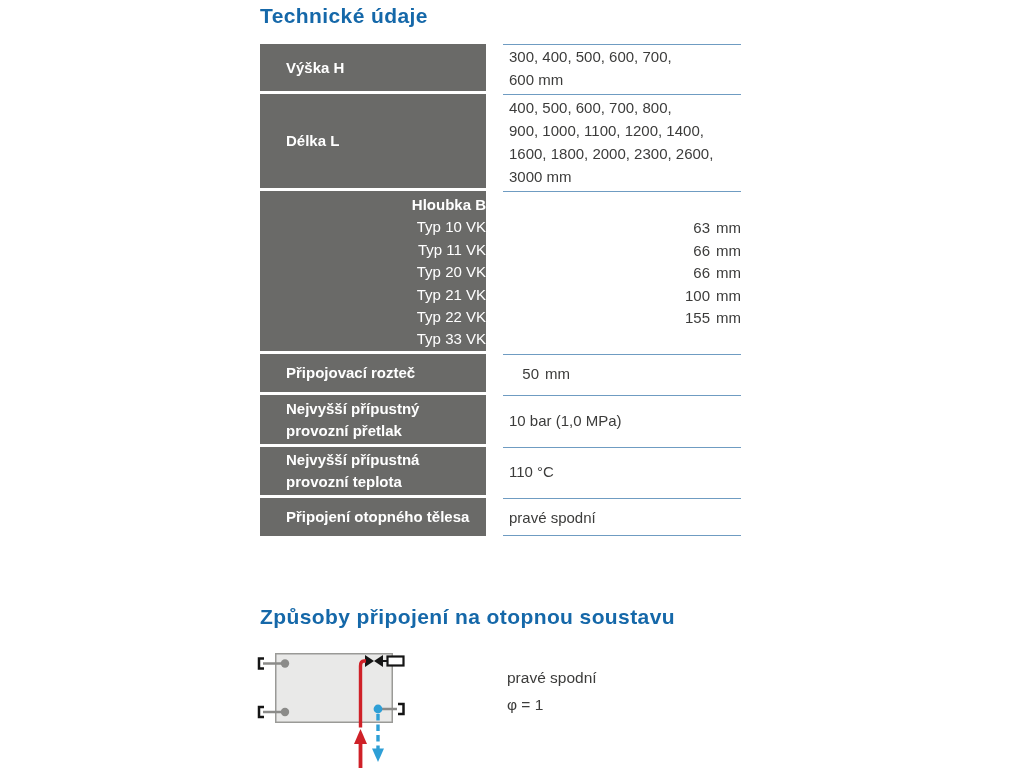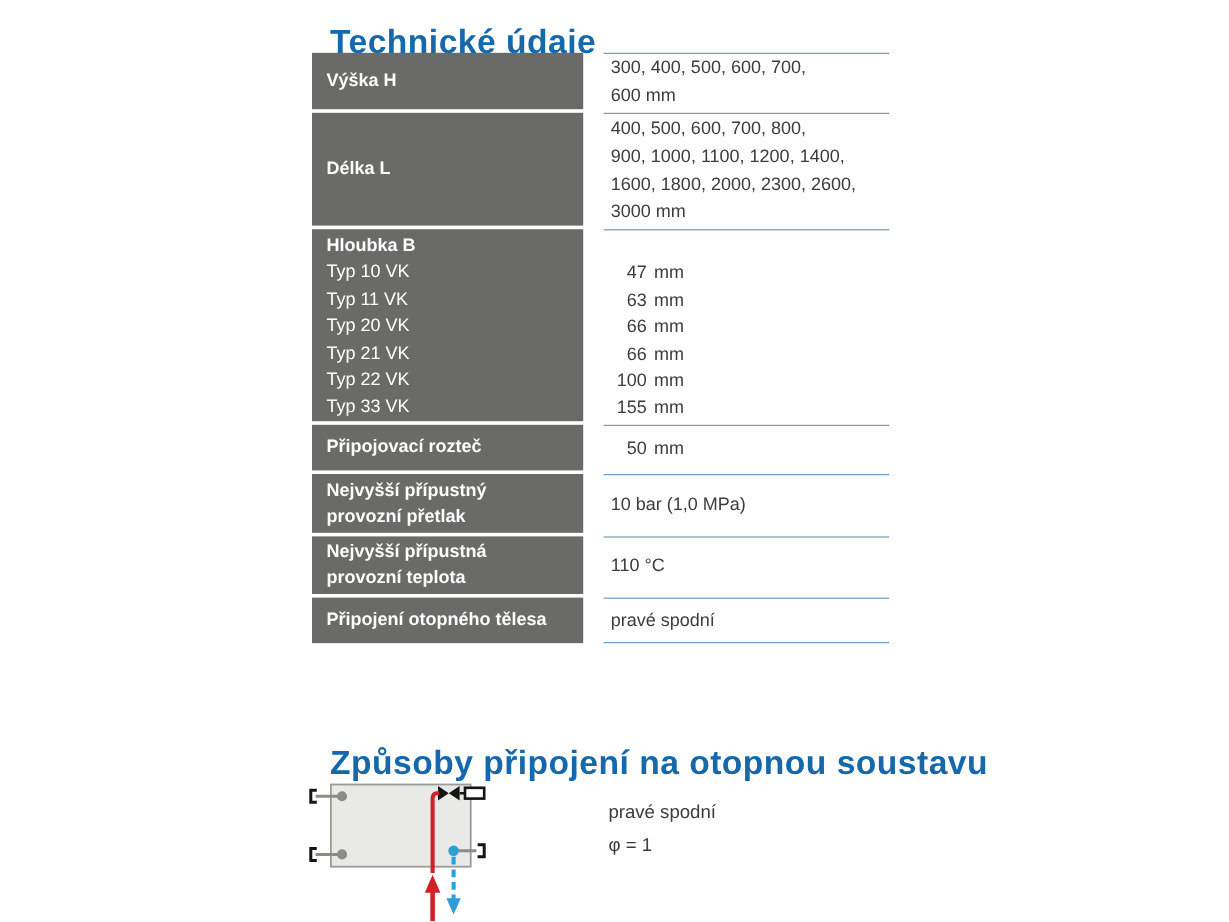--- a/index.html
+++ b/index.html
@@ -3,48 +3,48 @@
 <meta charset="utf-8">
 <style>
   html,body { margin:0; padding:0; }
   body {
     width:1024px; height:768px; position:relative; overflow:hidden;
     background:#ffffff;
     font-family:"Liberation Sans", sans-serif;
     color:var(--value-text,#3c3c3b);
   }
   .section-title {
-    position:absolute; margin:15px;
-    font-size:28px; font-weight:bold; letter-spacing:0.4px;
+    position:absolute; margin:0;
+    font-size:21px; font-weight:bold; letter-spacing:0.4px;
     color:var(--heading-blue,#1568a9);
   }
   #title-technical { left:260px; top:4px; }
   #title-connection { left:260px; top:605px; }
 
   .spec-table { position:absolute; left:260px; top:44px; width:481px; }
   .spec-row { display:flex; margin-bottom:3px; }
   .label-cell {
     width:226px; box-sizing:border-box;
     background:var(--cell-gray,#6a6a68);
     color:#ffffff; font-weight:bold; font-size:15px;
-    padding-left:12px;
+    padding-left:26px;
     display:flex; flex-direction:column; justify-content:center;
     line-height:22px;
   }
   .value-cell {
     flex:1; box-sizing:border-box; margin-left:17px; padding-left:6px;
     border-top:1px solid var(--rule-blue,#6f9cc2);
     font-size:15px; color:var(--value-text,#3c3c3b);
     display:flex; flex-direction:column; justify-content:center;
     line-height:23px;
   }
   .spec-row:last-child .value-cell { border-bottom:1px solid var(--rule-blue,#6f9cc2); }
   .h47{height:47px} .h94{height:94px} .h160{height:160px}
   .h38{height:38px} .h49{height:49px} .h48{height:48px}
-  .top-align { justify-content:flex-start; padding-top:3px; line-height:22.4px; }
+  .top-align { justify-content:flex-start; padding-top:3px; line-height:22.4px;align-items:flex-end; }
   .sub-label { font-weight:normal; }
   .num-box { display:inline-block; width:30px; text-align:right; margin-right:6px; }
 
   .diagram-wrap { position:absolute; left:255px; top:648px; width:165px; height:120px; }
   .diagram-caption {
     position:absolute; left:507px; top:664px;
     font-size:15.5px; line-height:27px; color:var(--value-text,#3c3c3b);
   }
   .radiator-body { fill:var(--radiator-fill,#e9e9e8); stroke:var(--radiator-border,#9a9a97); stroke-width:1.5; }
   .svg-black-stroke { stroke:#151515; fill:none; }
@@ -86,21 +86,20 @@
       <div>Hloubka B</div>
       <div class="sub-label">Typ 10 VK</div>
       <div class="sub-label">Typ 11 VK</div>
       <div class="sub-label">Typ 20 VK</div>
       <div class="sub-label">Typ 21 VK</div>
       <div class="sub-label">Typ 22 VK</div>
       <div class="sub-label">Typ 33 VK</div>
     </div>
     <div class="value-cell h160 top-align">
       <div>&nbsp;</div>
-      <div><span class="num-box">47</span><span>mm</span></div>
       <div><span class="num-box">63</span><span>mm</span></div>
       <div><span class="num-box">66</span><span>mm</span></div>
       <div><span class="num-box">66</span><span>mm</span></div>
       <div><span class="num-box">100</span><span>mm</span></div>
       <div><span class="num-box">155</span><span>mm</span></div>
     </div>
   </div>
 
   <div class="spec-row h38">
     <div class="label-cell h38">Připojovací rozteč</div>

